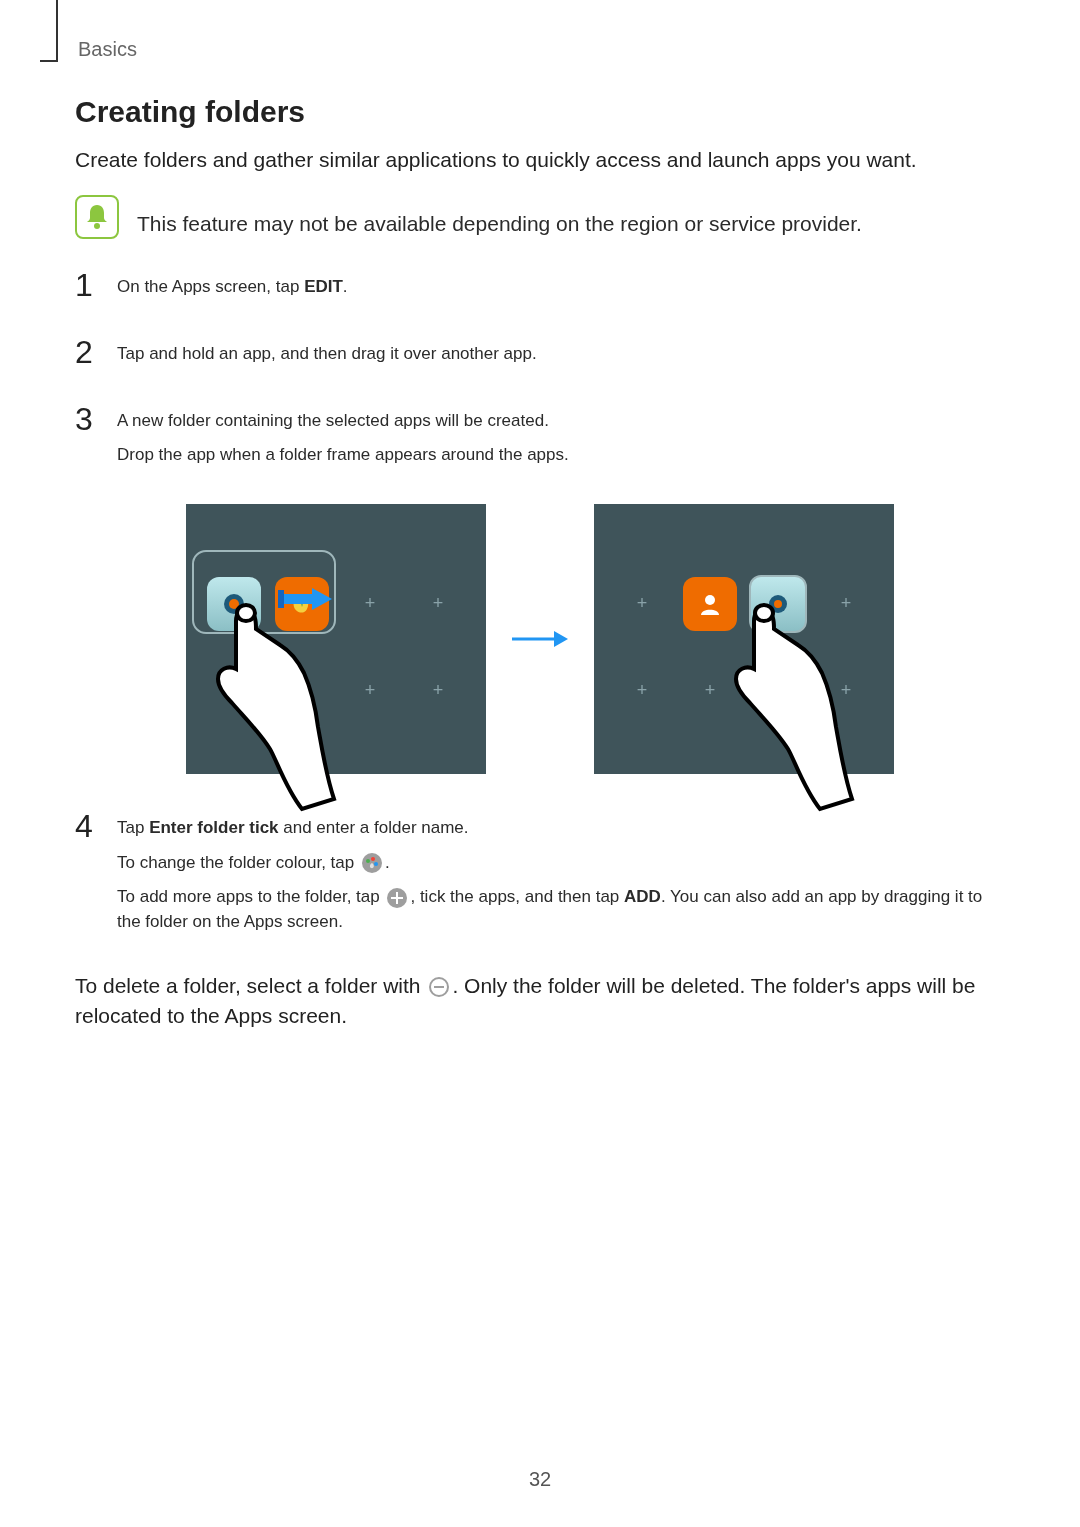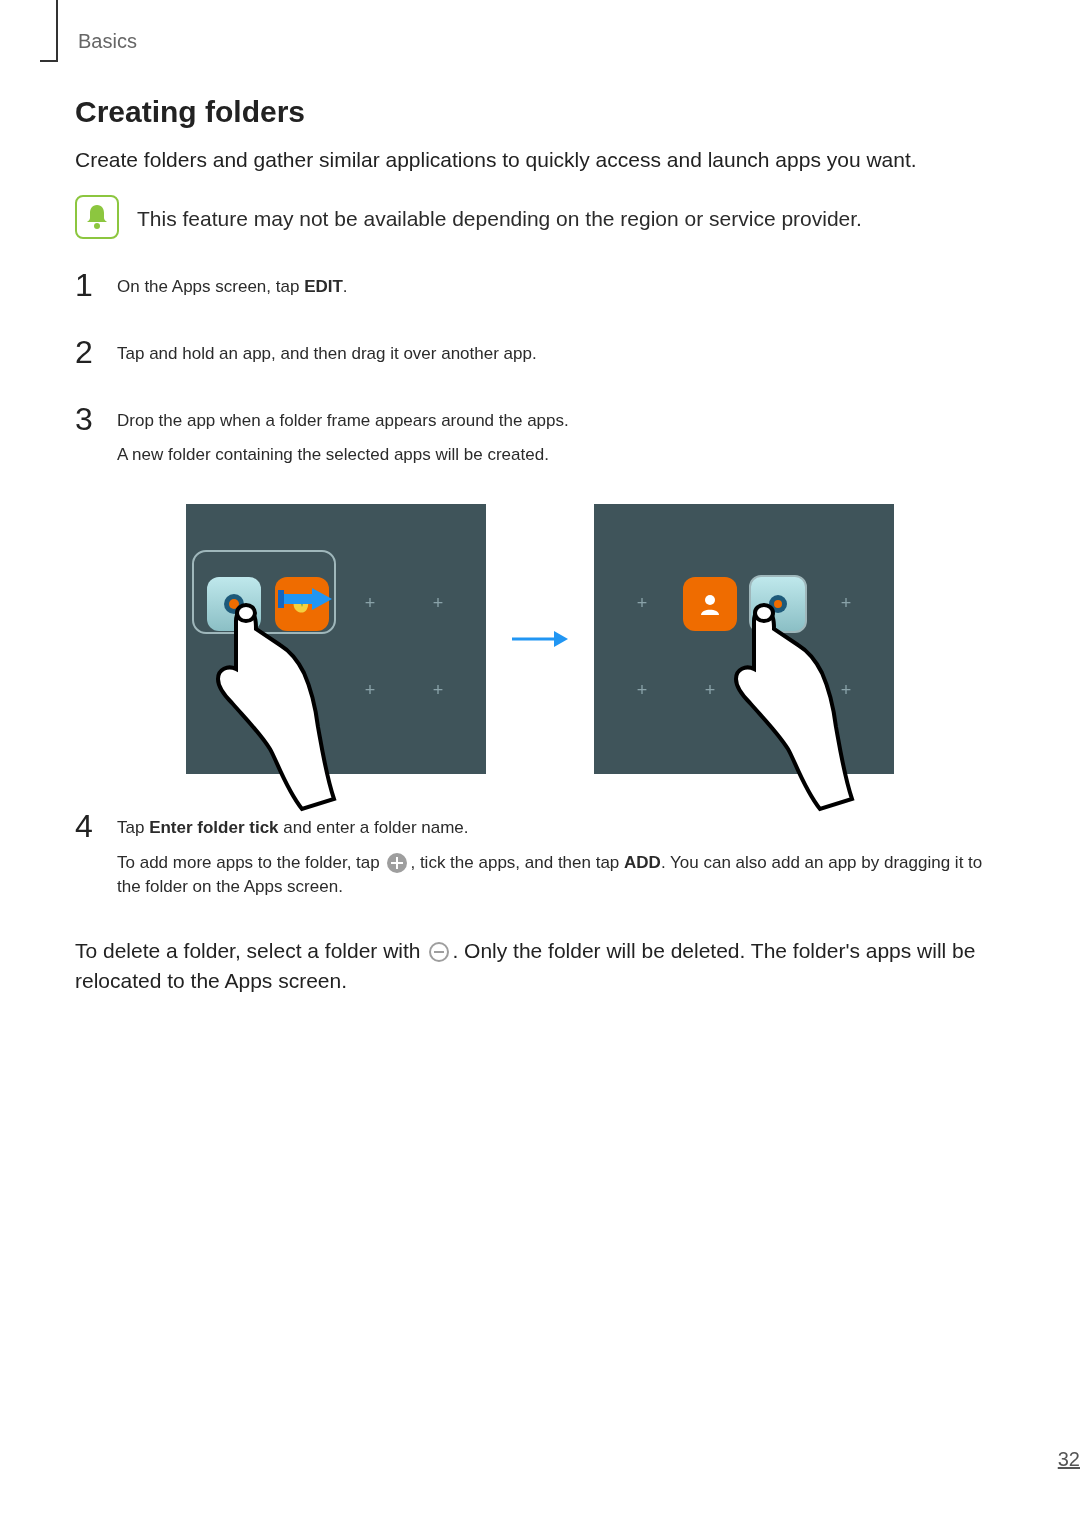--- a/index.html
+++ b/index.html
@@ -20,21 +20,21 @@
     position: absolute;
     left: 40px;
     top: 0;
     width: 16px;
     height: 60px;
     border-right: 2px solid #333;
     border-bottom: 2px solid #333;
   }
   .running-head {
     position: absolute;
-    top: 30px;
+    top: 38px;
     left: 78px;
     font-size: 20px;
     color: #666;
   }
   .content {
     padding-top: 95px;
   }
   h2.section-title {
     font-size: 30px;
     font-weight: 700;
@@ -42,21 +42,21 @@
     color: #222;
   }
   p.body {
     font-size: 21px;
     line-height: 1.45;
     margin: 16px 0 18px 0;
     color: #222;
   }
   .note-row {
     display: flex;
-    align-items: center;
+    align-items: flex-end;
     gap: 18px;
     margin: 14px 0 30px 0;
   }
   .note-icon-box {
     width: 40px;
     height: 40px;
     border: 2px solid #8cc63f;
     border-radius: 8px;
     display: flex;
     align-items: center;
@@ -161,27 +161,26 @@
     align-items: center;
     justify-content: center;
   }
   .inline-icon {
     display: inline-flex;
     vertical-align: middle;
     margin: 0 2px;
   }
   .page-number {
     position: absolute;
-    bottom: 56px;
+    bottom: 36px;
     left: 0;
     right: 0;
-    text-align: right;
+    text-align: center;
     font-size: 20px;
     color: #555;
-    text-decoration: underline;
   }
 </style>
 </head>
 <body>
 
 <div class="page">
   <div class="tab-mark"></div>
   <div class="running-head">Basics</div>
 
   <div class="content">
@@ -209,22 +208,22 @@
       <li>
         <div class="step-num">2</div>
         <div class="step-body">
           <p>Tap and hold an app, and then drag it over another app.</p>
         </div>
       </li>
 
       <li>
         <div class="step-num">3</div>
         <div class="step-body">
+          <p>A new folder containing the selected apps will be created.</p>
           <p>Drop the app when a folder frame appears around the apps.</p>
-          <p>A new folder containing the selected apps will be created.</p>
         </div>
       </li>
     </ol>
 
     <div class="figure-row">
 
       <div style="position:relative;">
         <div class="screen">
           <div class="folder-frame"></div>
           <div class="app-grid">
@@ -303,20 +302,31 @@
         </div>
       </div>
     </div>
 
     <ol class="steps">
       <li>
         <div class="step-num">4</div>
         <div class="step-body">
           <p>
             <span>Tap </span><span class="bold">Enter folder tick</span><span> and enter a folder name.</span>
+          </p>
+          <p>
+            <span>To change the folder colour, tap </span><span class="inline-icon">
+                <svg width="22" height="22" viewBox="0 0 22 22">
+                  <circle cx="11" cy="11" r="10" fill="#9e9e9e"></circle>
+                  <circle cx="7" cy="9" r="2" fill="#4caf50"></circle>
+                  <circle cx="12" cy="7" r="2" fill="#f44336"></circle>
+                  <circle cx="15" cy="12" r="2" fill="#2196f3"></circle>
+                  <path d="M11 11 C14 13 13 17 10 16 C8 15 9 12 11 11 Z" fill="#e0e0e0"></path>
+                </svg>
+              </span><span>.</span>
           </p>
           <p>
             <span>To add more apps to the folder, tap </span><span class="inline-icon">
                 <svg width="22" height="22" viewBox="0 0 22 22">
                   <circle cx="11" cy="11" r="10" fill="#9e9e9e"></circle>
                   <rect x="10" y="5" width="2" height="12" fill="#fff"></rect>
                   <rect x="5" y="10" width="12" height="2" fill="#fff"></rect>
                 </svg>
               </span><span>, tick the apps, and then tap </span><span class="bold">ADD</span><span>. You can also add an app by dragging it to the folder on the Apps screen.</span>
           </p>

